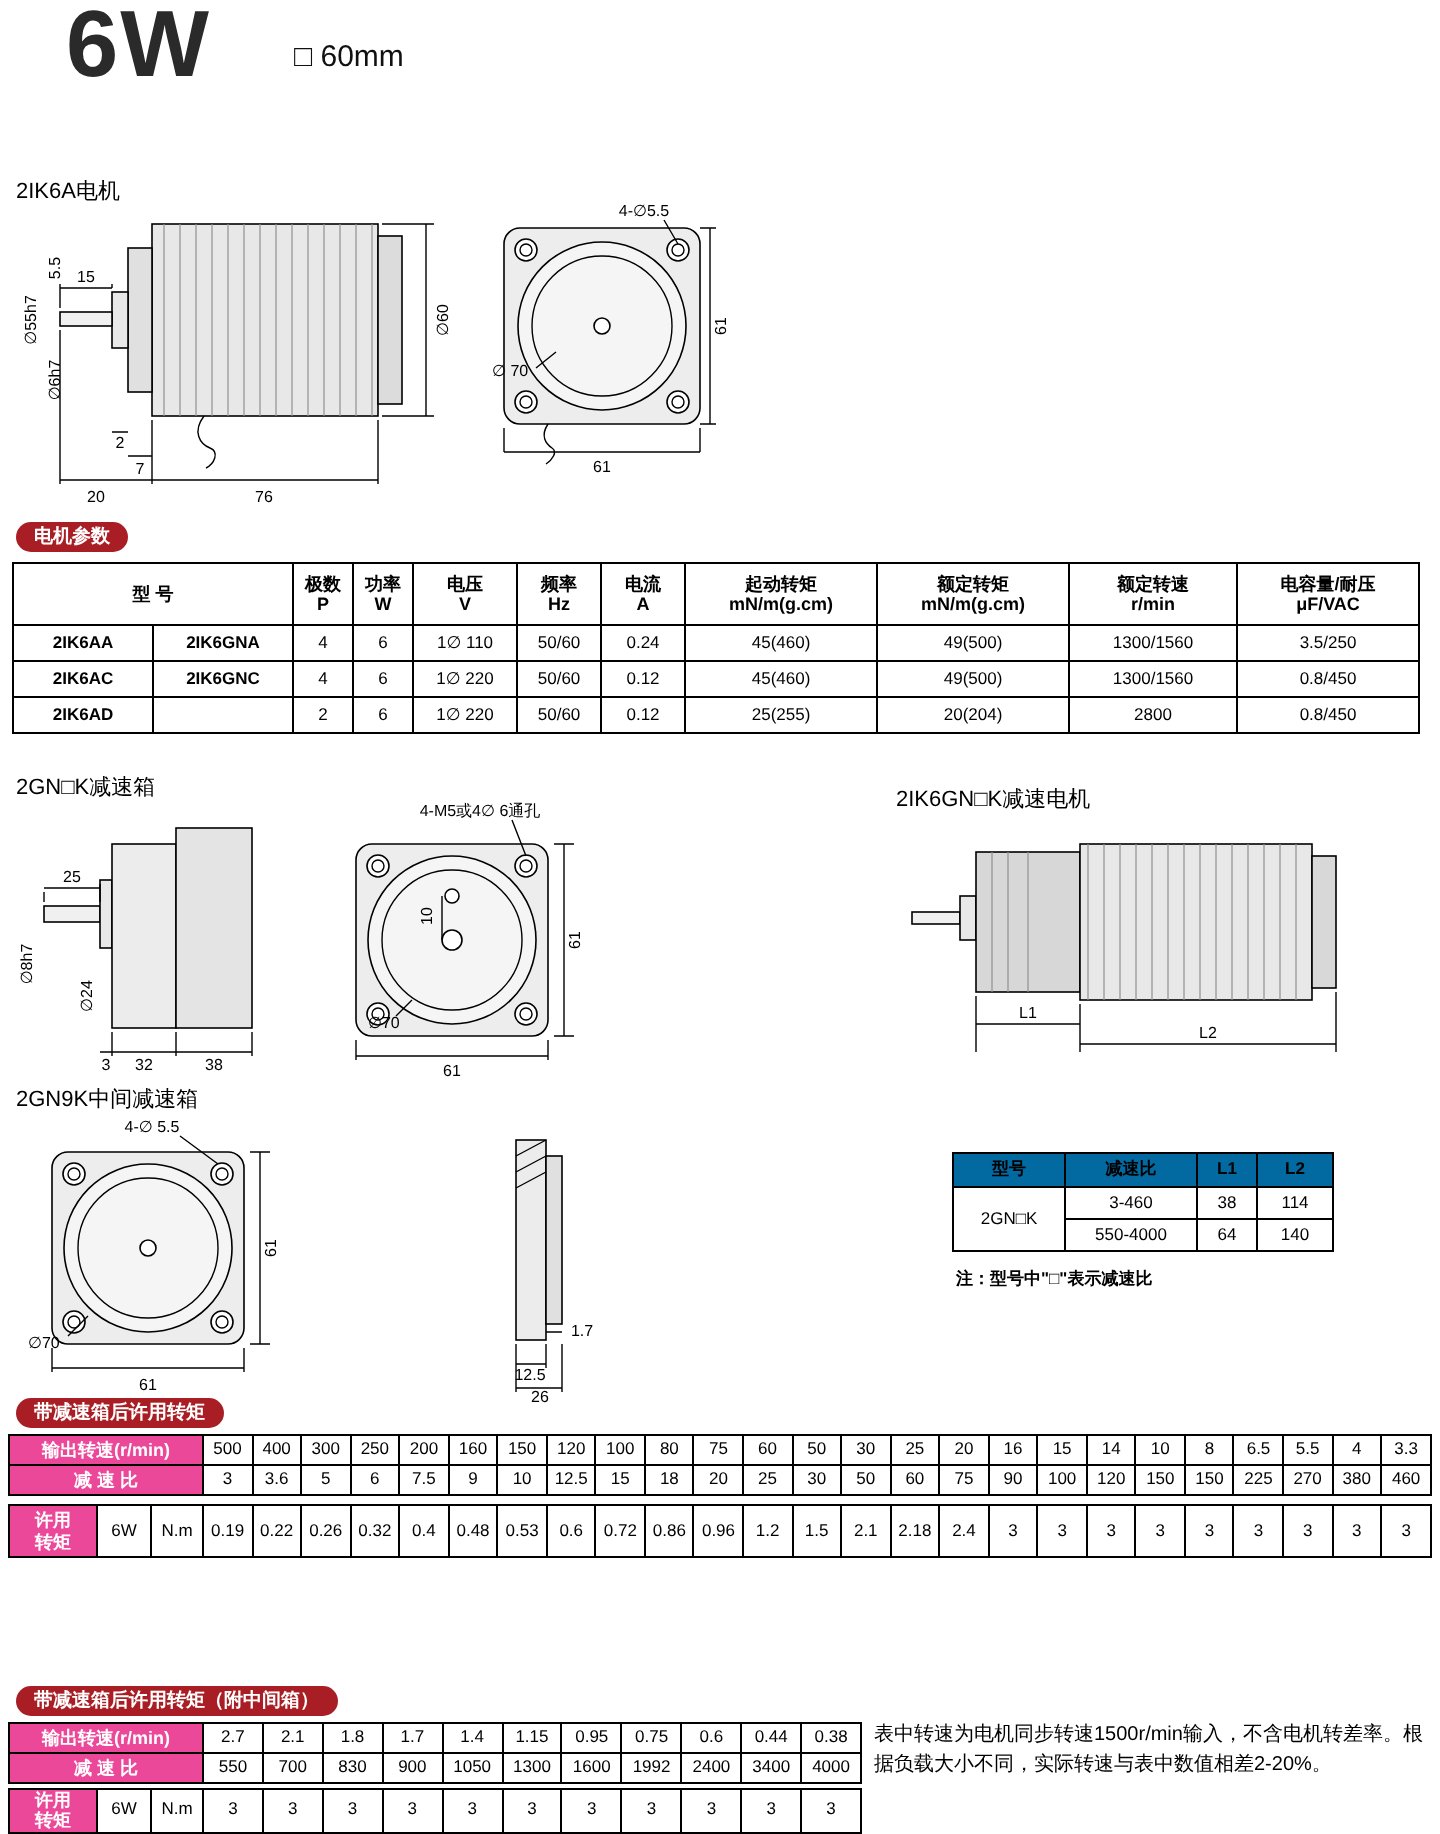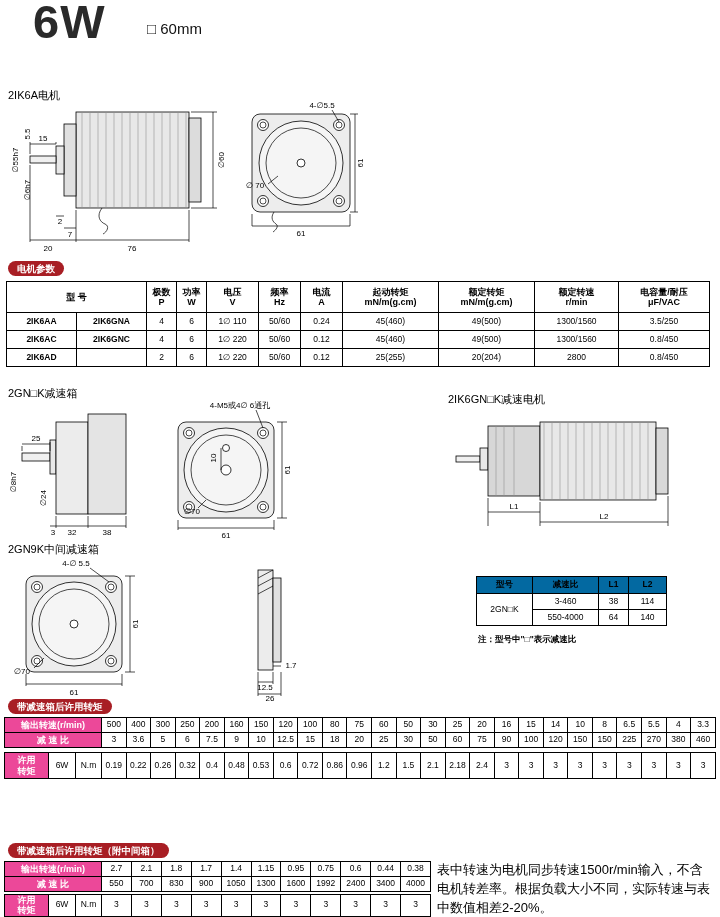--- a/index.html
+++ b/index.html
@@ -13,21 +13,21 @@
   table.abs{border-collapse:collapse;table-layout:fixed}
   td,th{border:1px solid #000;font-size:8.5px;line-height:1.15;text-align:center;vertical-align:middle;white-space:pre-line;padding:0;overflow:hidden;font-weight:400;color:#000}
   .mtab .hrow th{height:30px;font-weight:700;font-size:9px}
   .mtab .drow{height:18px}
   .mtab .drow td:nth-child(1),.mtab .drow td:nth-child(2){font-weight:700}
   .rowhdr{background:#ec4899;color:#fff !important;font-weight:700;font-size:9px}
   .h15{height:15px}.h26{height:26px}.h21{height:21px}
   .gtab th{background:#0369a1;height:16px;font-weight:700}
   .gtab td{height:15px}
   .gtab .model{font-weight:400}
-  .note{font-size:13px;line-height:1.45;color:#000}
+  .note{font-size:10px;line-height:1.45;color:#000}
   .small-note{font-size:8.5px;font-weight:700;color:#000}
   svg{position:absolute;overflow:visible}
   svg text{font-size:8px;fill:#000;text-anchor:middle;font-family:"Liberation Sans","DejaVu Sans",sans-serif}
   svg text.as{text-anchor:start}
   .ln{stroke:#000;stroke-width:.7;fill:none}
   .fin{stroke:#909090;stroke-width:.6;fill:none}
   .part{stroke:#000;stroke-width:.8}
 </style>
 </head>
 <body>

